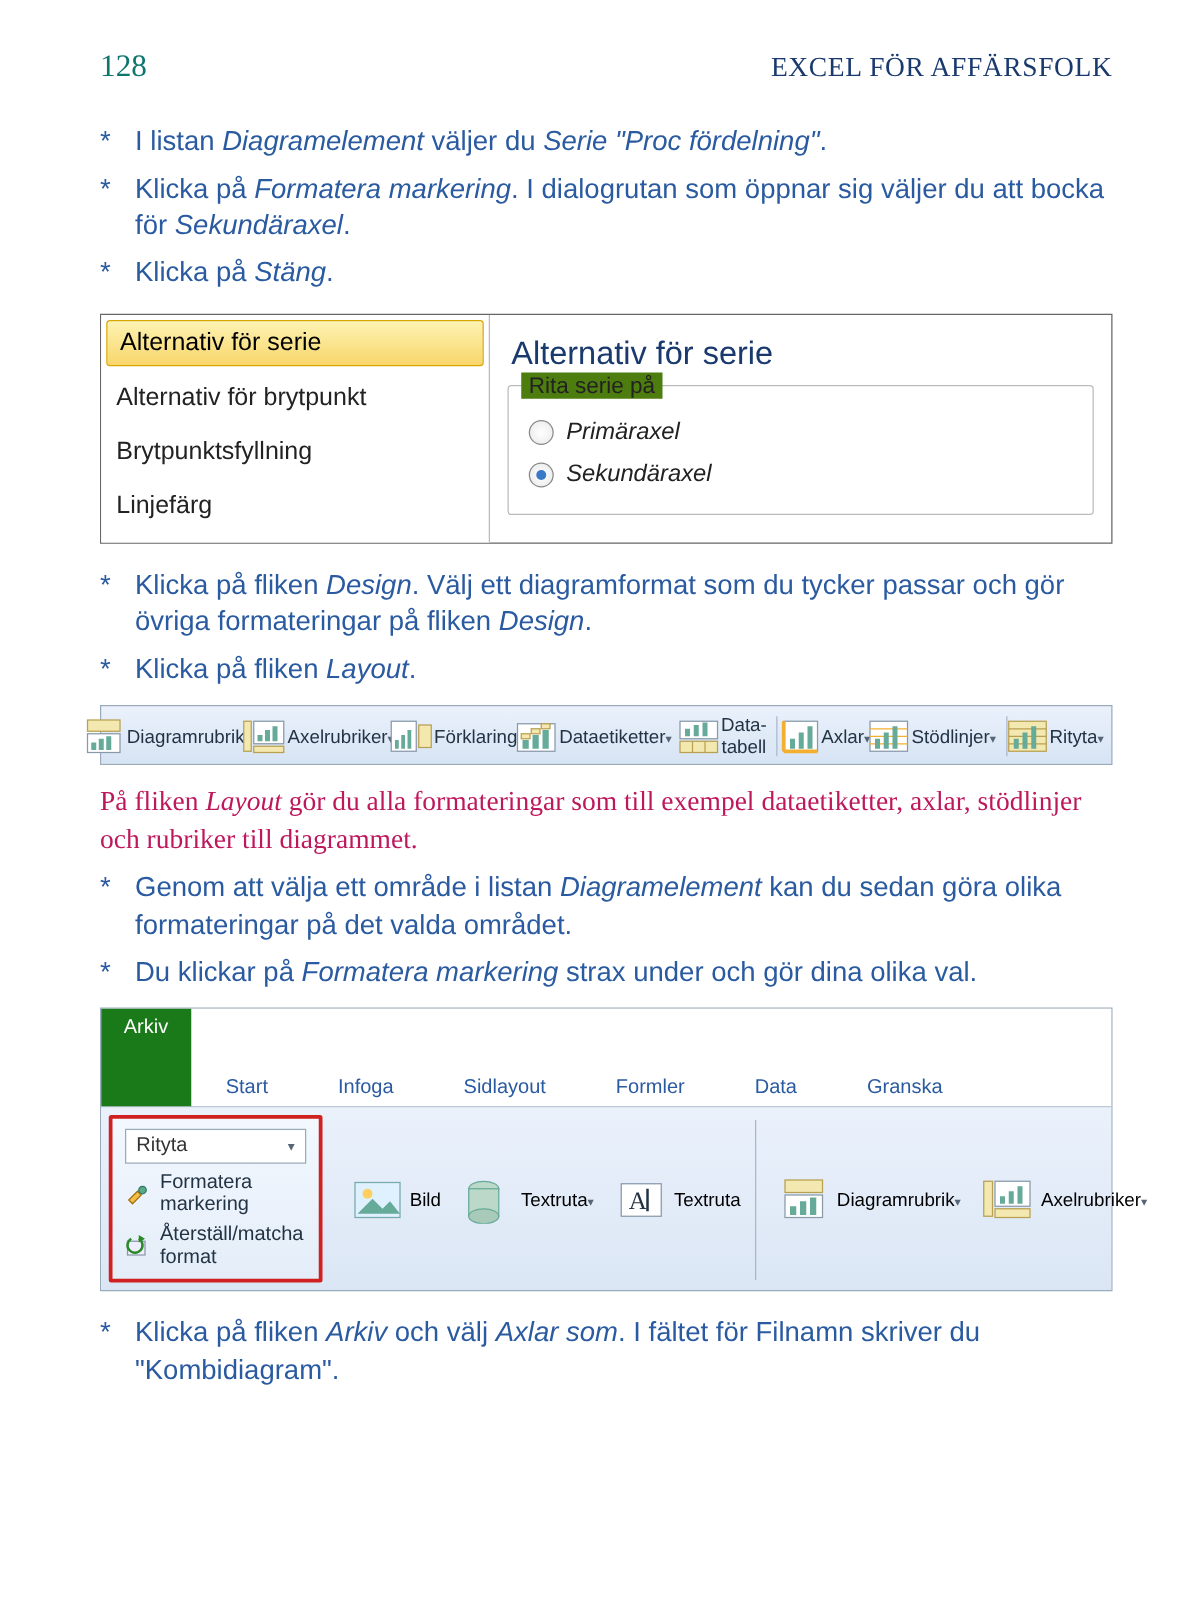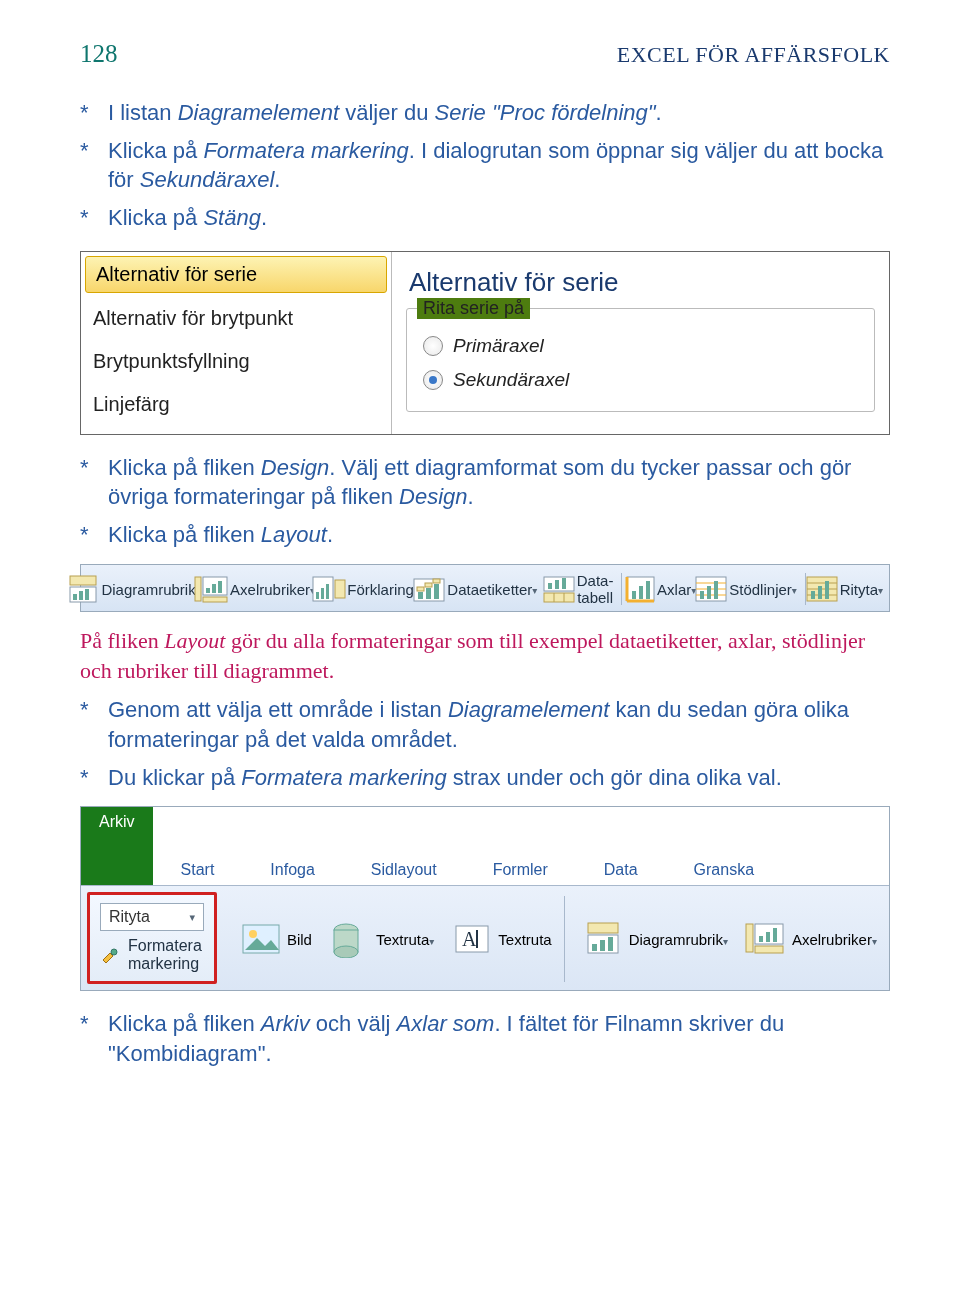--- a/index.html
+++ b/index.html
@@ -469,20 +469,30 @@
         </div>
         <div class="lf-row">
           <span class="mini-ico">
             <svg width="20" height="18">
                 <path d="M3 14 L10 7 L13 10 L6 17 Z" fill="#f5c040" stroke="#a07010"></path>
                 <circle cx="14" cy="6" r="3" fill="#5a8" stroke="#376"></circle>
               </svg>
           </span>
           <span>Formatera markering</span>
         </div>
+        <div class="lf-row">
+          <span class="mini-ico">
+            <svg width="20" height="18">
+                <rect x="2" y="5" width="14" height="11" fill="#eef" stroke="#89a"></rect>
+                <path d="M11 3 A6 6 0 1 1 5 3" fill="none" stroke="#2a8a2a" stroke-width="2"></path>
+                <path d="M11 0 L11 6 L16 3 Z" fill="#2a8a2a"></path>
+              </svg>
+          </span>
+          <span>Återställ/matcha format</span>
+        </div>
       </div>
       <div class="shot3-rgrp">
         <div class="rb-item">
           <div class="rb-ico">
             <svg width="44" height="38">
                 <rect x="4" y="5" width="36" height="28" fill="#dff0ff" stroke="#7aa"></rect>
                 <circle cx="14" cy="14" r="4" fill="#ffd060"></circle>
                 <path d="M6 30 L18 18 L26 26 L32 20 L40 30 Z" fill="#6a9"></path>
               </svg>
           </div>

